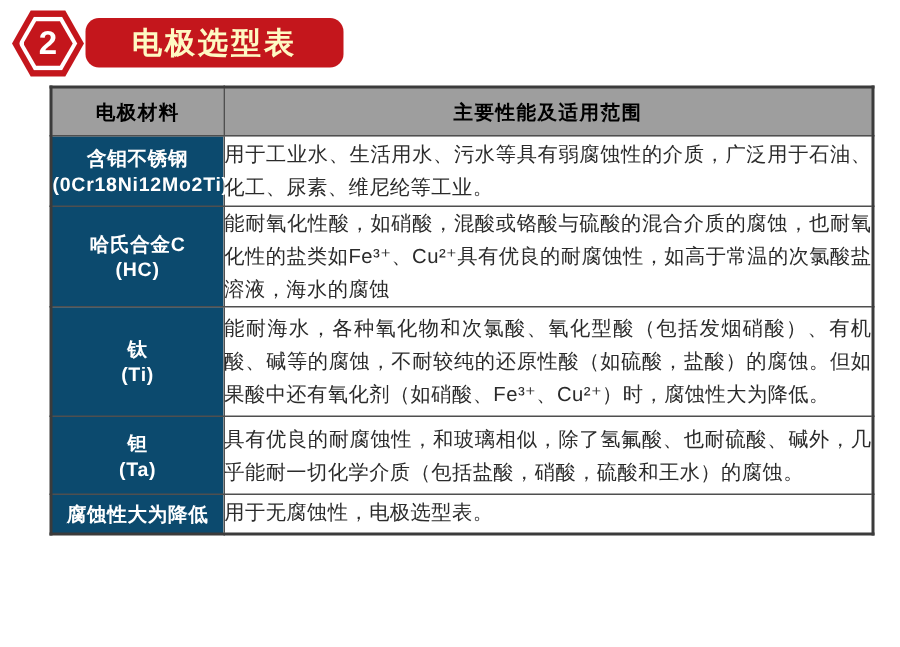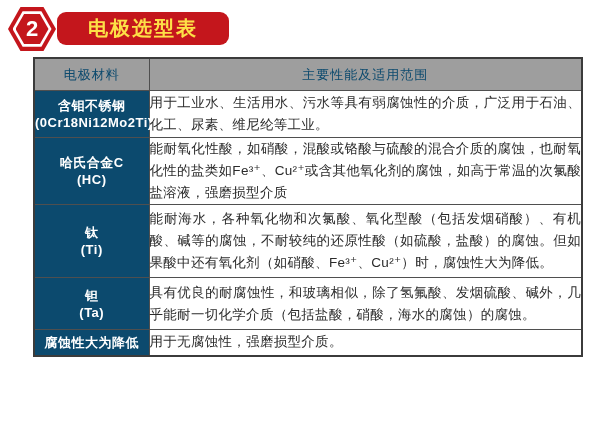--- a/index.html
+++ b/index.html
@@ -26,38 +26,38 @@
     width: 33px; height: 31px; background: #c4161c;
     clip-path: polygon(26% 2%, 74% 2%, 100% 50%, 74% 98%, 26% 98%, 0 50%);
     display: flex; align-items: center; justify-content: center;
     color: #ffffff; font-weight: bold; font-size: 22px; line-height: 1;
   }
   .banner {
     position: absolute; left: 57px; top: 12px;
     width: 172px; height: 33px;
     background: #c4161c; border-radius: 9px;
     display: flex; align-items: center; justify-content: center;
-    color: #fde047; font-size: 20px; font-weight: bold; letter-spacing: 2px;
+    color: #fef9c3; font-size: 20px; font-weight: bold; letter-spacing: 2px;
   }
   
   table.sel {
     position: absolute; left: 33px; top: 57px;
     width: 550px;
     border-collapse: collapse;
     table-layout: fixed;
     border: 2px solid #3b3b3b;
   }
   table.sel col.c-mat { width: 115px; }
   table.sel th, table.sel td {
     border: 1px solid #4f4f4f;
     padding: 0;
   }
   th.hdr {
-    background: #9e9e9e; color: #0c4a6e;
-    font-size: 13px; font-weight: normal;
+    background: #9e9e9e; color: #000000;
+    font-size: 13px; font-weight: bold;
     height: 31px; text-align: center; letter-spacing: 1px;
   }
   td.mat {
     background: #0c4a6e; color: #ffffff;
     font-size: 13px; font-weight: bold;
     text-align: center; vertical-align: middle;
     line-height: 17px; letter-spacing: 0.5px;
   }
   td.mat .code { font-weight: bold; }
   td.desc {
@@ -108,36 +108,36 @@
         <div>含钼不锈钢</div>
         <div class="code">(0Cr18Ni12Mo2Ti)</div>
       </td>
       <td class="desc">用于工业水、生活用水、污水等具有弱腐蚀性的介质，广泛用于石油、化工、尿素、维尼纶等工业。</td>
     </tr>
     <tr class="r3">
       <td class="mat">
         <div>哈氏合金C</div>
         <div class="code">(HC)</div>
       </td>
-      <td class="desc">能耐氧化性酸，如硝酸，混酸或铬酸与硫酸的混合介质的腐蚀，也耐氧化性的盐类如Fe³⁺、Cu²⁺或含其他氧化剂的腐蚀，如高于常温的次氯酸盐溶液，强磨损型介质</td>
+      <td class="desc">能耐氧化性酸，如硝酸，混酸或铬酸与硫酸的混合介质的腐蚀，也耐氧化性的盐类如Fe³⁺、Cu²⁺具有优良的耐腐蚀性，如高于常温的次氯酸盐溶液，海水的腐蚀</td>
     </tr>
     <tr class="r4">
       <td class="mat">
         <div>钛</div>
         <div class="code">(Ti)</div>
       </td>
       <td class="desc">能耐海水，各种氧化物和次氯酸、氧化型酸（包括发烟硝酸）、有机酸、碱等的腐蚀，不耐较纯的还原性酸（如硫酸，盐酸）的腐蚀。但如果酸中还有氧化剂（如硝酸、Fe³⁺、Cu²⁺）时，腐蚀性大为降低。</td>
     </tr>
     <tr class="r5">
       <td class="mat">
         <div>钽</div>
         <div class="code">(Ta)</div>
       </td>
-      <td class="desc">具有优良的耐腐蚀性，和玻璃相似，除了氢氟酸、发烟硫酸、碱外，几乎能耐一切化学介质（包括盐酸，硝酸，海水的腐蚀）的腐蚀。</td>
+      <td class="desc">具有优良的耐腐蚀性，和玻璃相似，除了氢氟酸、也耐硫酸、碱外，几乎能耐一切化学介质（包括盐酸，硝酸，硫酸和王水）的腐蚀。</td>
     </tr>
     <tr class="r6">
       <td class="mat">
         <div>腐蚀性大为降低</div>
       </td>
-      <td class="desc">用于无腐蚀性，强磨损型介质。</td>
+      <td class="desc">用于无腐蚀性，电极选型表。</td>
     </tr>
   </tbody>
 </table>
 
 </body></html>

